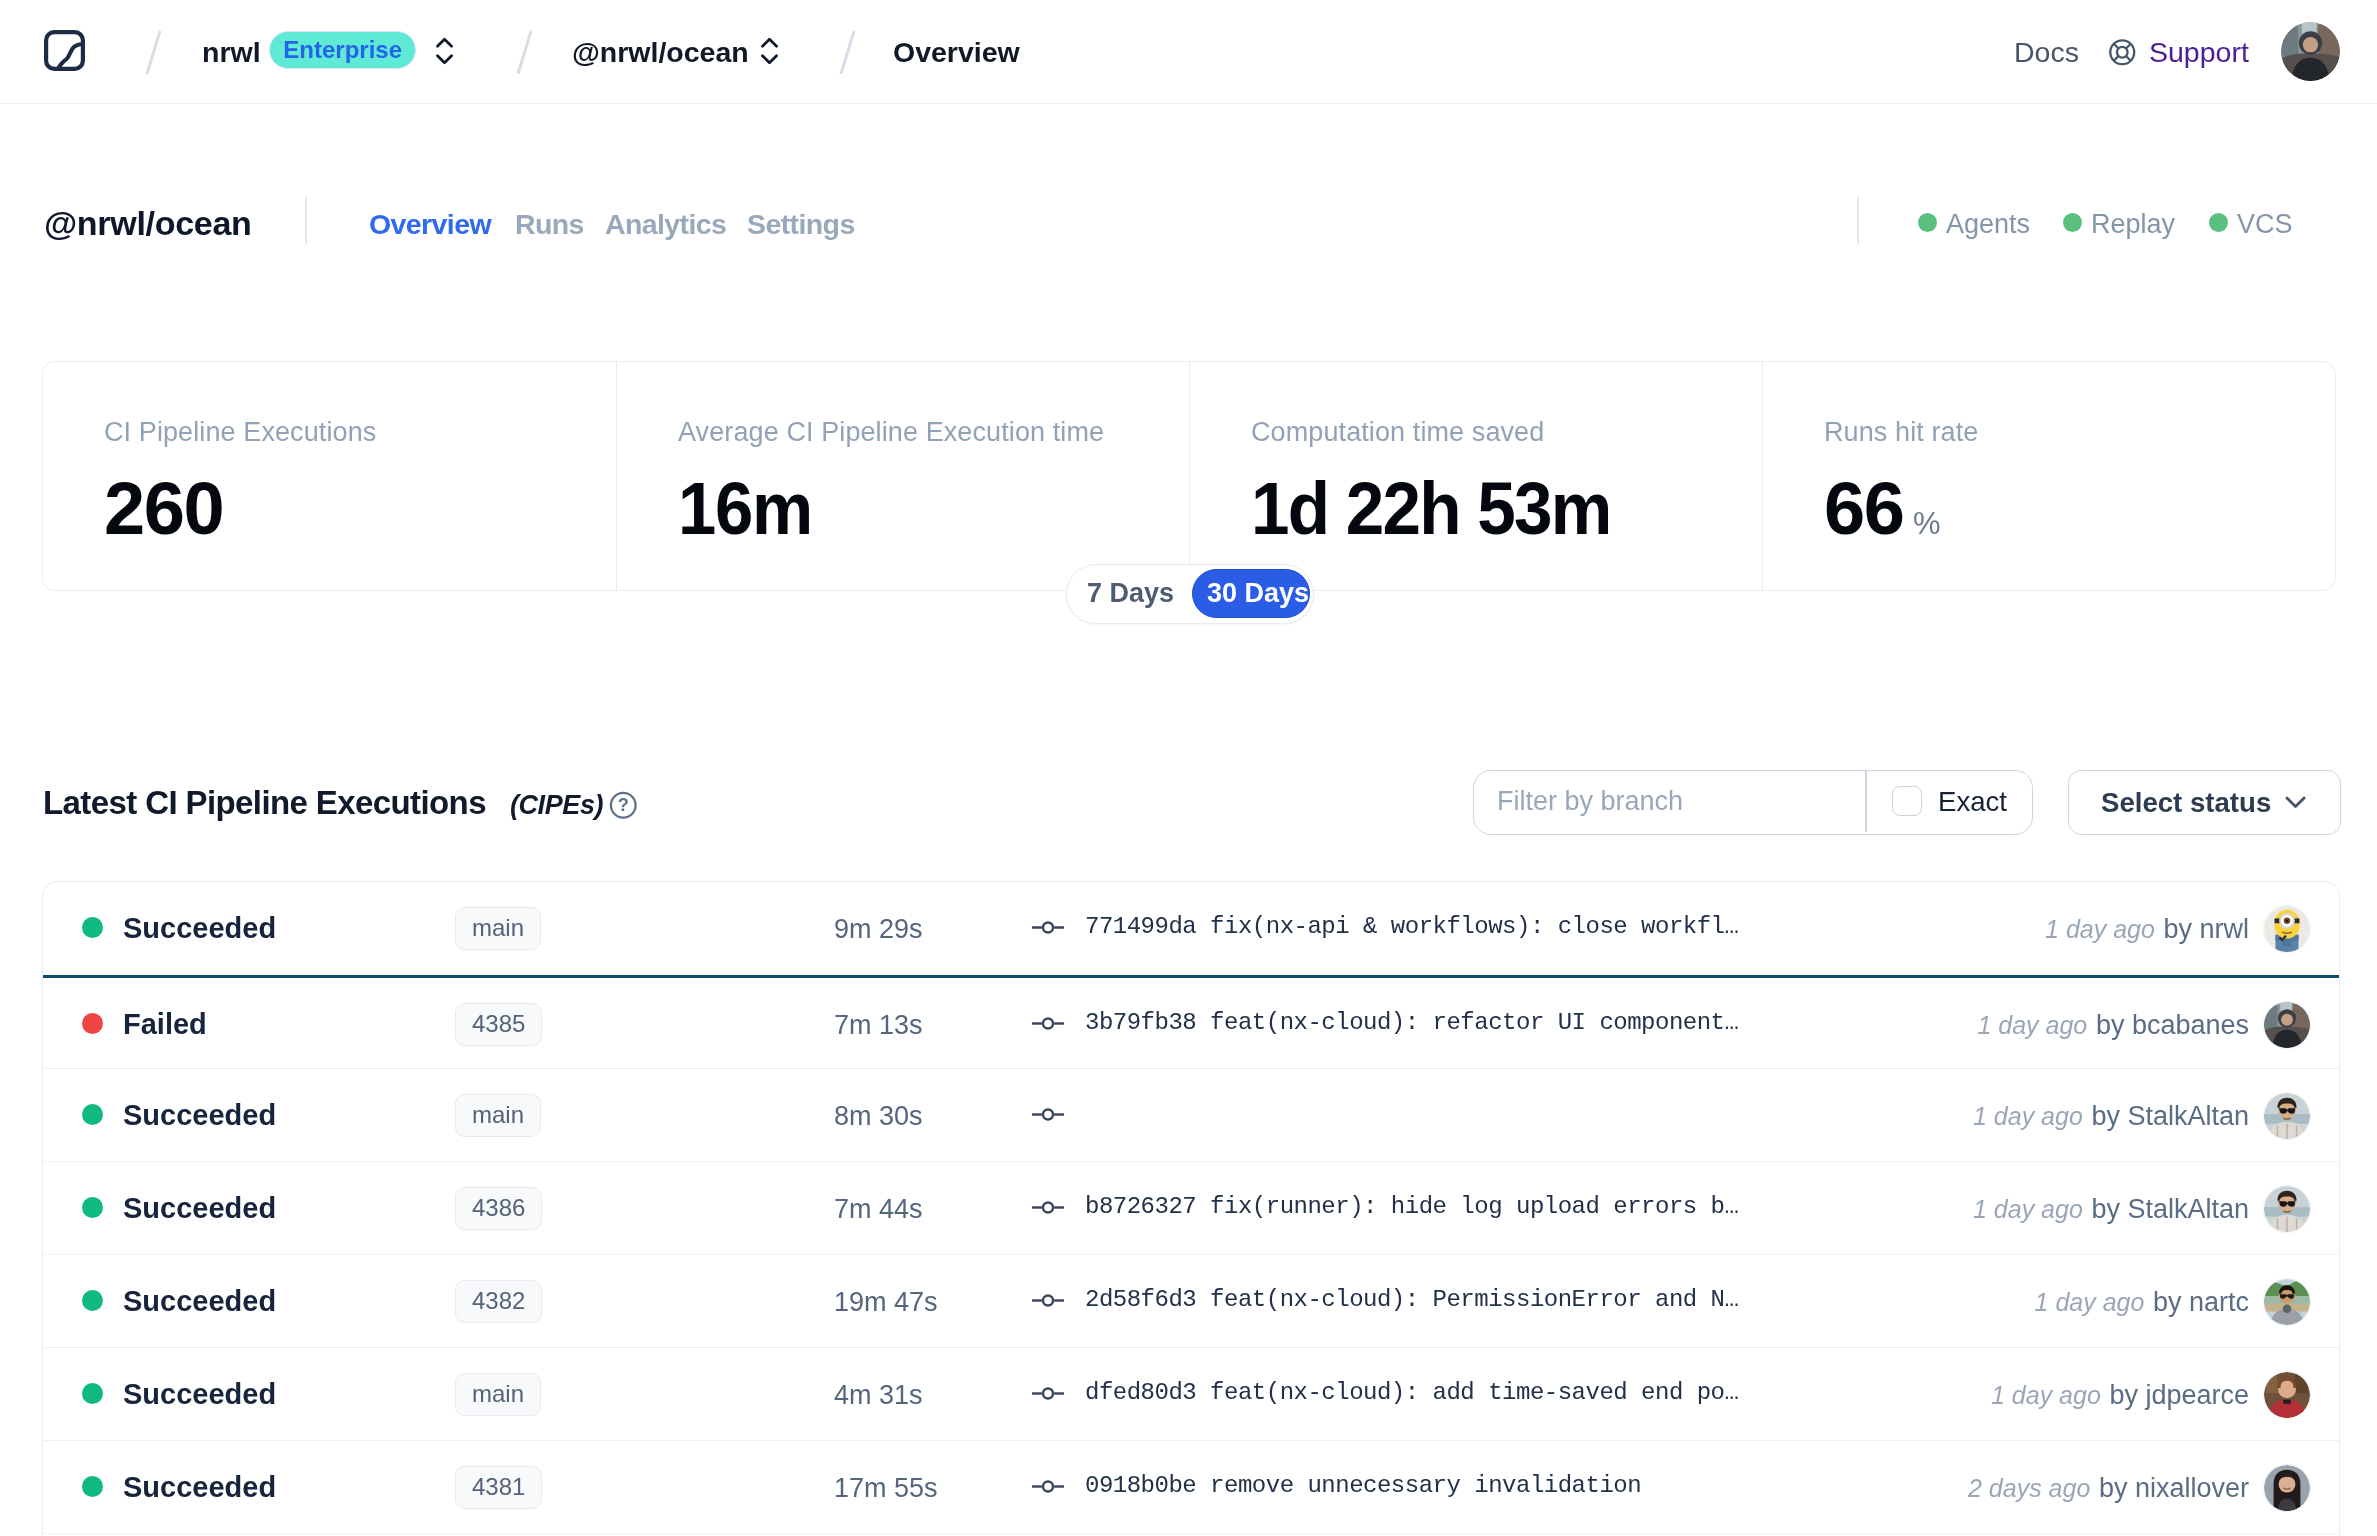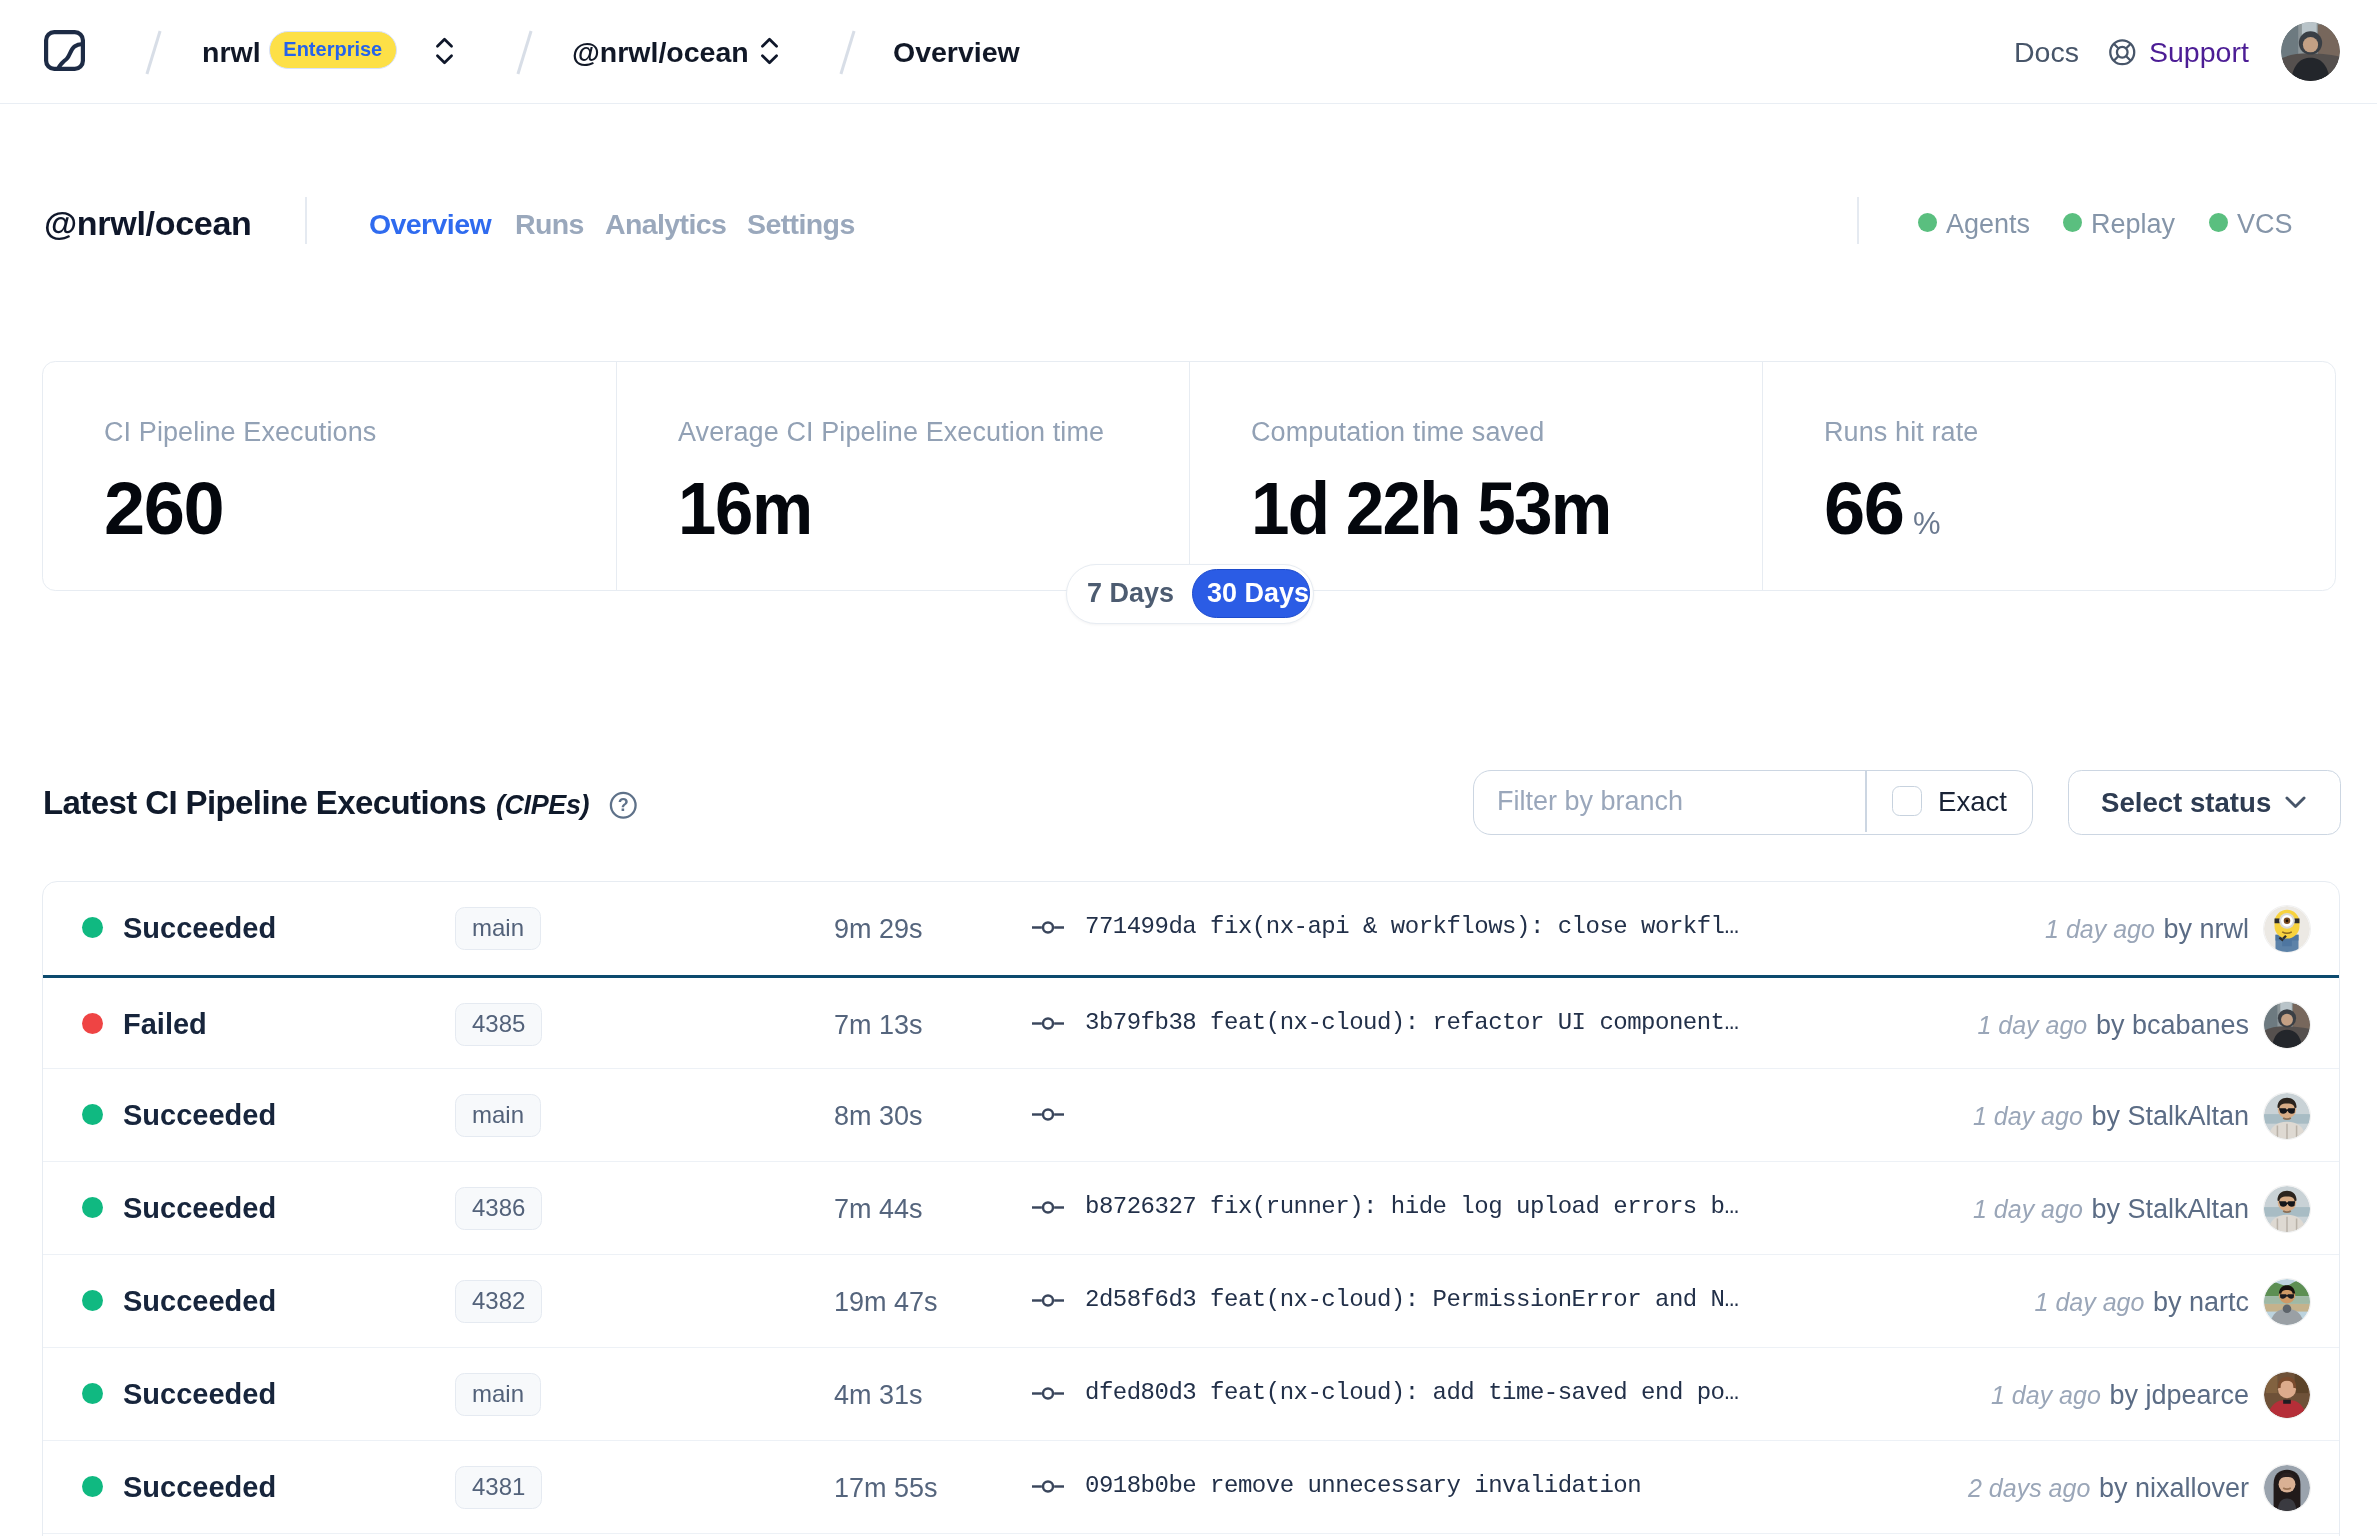--- a/index.html
+++ b/index.html
@@ -19,21 +19,21 @@
 .stats>div{padding:55px 19px 0 61px}
 .stats>div+div{border-left:1.9px solid #e7ecf2}
 .slab{font-size:27px;color:#92a1b5;font-weight:500;letter-spacing:0.1px}
 .sval{margin-top:24px;font-size:74px;font-weight:700;color:#04070d;letter-spacing:-1.4px;line-height:1;transform-origin:0 0}
 .sval .pct{font-size:31px;font-weight:400;color:#6b7a90;letter-spacing:0;margin-left:9.5px}
 .toggle{position:absolute;left:1066px;top:564px;width:248px;height:60px;background:#fff;border:1.9px solid #e7ecf2;border-radius:32px;box-shadow:0 1px 2.9px rgba(15,23,42,.05)}
 .t7{position:absolute;left:0;top:0;width:127px;height:56px;line-height:56px;text-align:center;font-size:27px;font-weight:700;color:#4d5c71}
 .t30{position:absolute;left:125px;top:3.8px;width:118px;height:49px;line-height:47px;text-align:right;font-size:27px;font-weight:700;color:#fff;background:#2b5ce5;border:1.9px solid #1d4bcc;border-radius:26px}
 
 .sect{position:absolute;left:43px;top:784px;font-size:33px;font-weight:700;color:#101a2b;letter-spacing:-0.6px;white-space:nowrap}
-.sect .cip{font-size:27px;font-style:italic;font-weight:600;margin-left:10px;letter-spacing:-0.4px}
+.sect .cip{font-size:27px;font-style:italic;font-weight:600;margin-left:24px;letter-spacing:-0.4px}
 .qicon{position:absolute;left:609px;top:791px}
 .fgrp{position:absolute;left:1473px;top:770px;width:560px;height:65px;border:1.9px solid #ccd6e2;border-radius:18px;background:#fff}
 .finput{position:absolute;left:23px;top:15px;font-size:27px;color:#9aa7bb}
 .fsep{position:absolute;left:391px;top:0;width:1.9px;height:61px;background:#ccd6e2}
 .fcheck{position:absolute;left:418px;top:15px;width:30px;height:30px;border:1.9px solid #c7d2de;border-radius:7.6px;background:#fff}
 .fex{position:absolute;left:464px;top:15px;font-size:27.6px;color:#182235}
 .sel{position:absolute;left:2068px;top:770px;width:273px;height:65px;border:1.9px solid #ccd6e2;border-radius:13.3px;background:#fff}
 .sel span{position:absolute;left:32px;top:16px;font-size:27.6px;font-weight:600;color:#2e3c52}
 .sel svg{position:absolute;right:34px;top:25px}
 
@@ -52,21 +52,21 @@
 </style></head>
 <body>
 
 <div class="tophdr">
   <svg style="position:absolute;left:44px;top:30px" width="41" height="41" viewBox="0 0 43 43">
       <rect x="2.2" y="2.2" width="38.6" height="38.6" rx="8.5" fill="none" stroke="#1d2b45" stroke-width="4.4"></rect>
       <path d="M14 43 C16 35.5 20.5 33.5 24 30 C27.5 26.5 27.5 20.5 32.5 17 C36 14.8 40 14.6 43 15.8" fill="none" stroke="#1d2b45" stroke-width="4.2"></path>
     </svg>
   <span class="slash" style="left:152px"></span>
   <span class="bc" style="left:202px;font-weight:700">nrwl</span>
-  <span class="abs" style="left:269px;top:31px;height:38px;line-height:35px;padding:0 13.3px;background:#fde047;border:1.4px solid #d8e2fd;border-radius:20px;font-size:20px;font-weight:600;color:#2563eb">Enterprise</span>
+  <span class="abs" style="left:269px;top:31px;height:38px;line-height:35px;padding:0 13.3px;background:#5eead4;border:1.4px solid #d8e2fd;border-radius:20px;font-size:24px;font-weight:600;color:#2563eb">Enterprise</span>
   <svg class="abs" style="left:433px;top:35px" width="23" height="32" viewBox="0 0 24 34">
       <g stroke="#0f172a" stroke-width="2.9" fill="none" stroke-linecap="round" stroke-linejoin="round">
         <path d="M4.5 12 12 4.5 19.5 12"></path>
         <path d="M4.5 22 12 29.5 19.5 22"></path>
       </g>
     </svg>
   <span class="slash" style="left:523px"></span>
   <span class="bc" style="left:572px;font-weight:600">@nrwl/ocean</span>
   <svg class="abs" style="left:758px;top:35px" width="23" height="32" viewBox="0 0 24 34">
       <g stroke="#0f172a" stroke-width="2.9" fill="none" stroke-linecap="round" stroke-linejoin="round">

